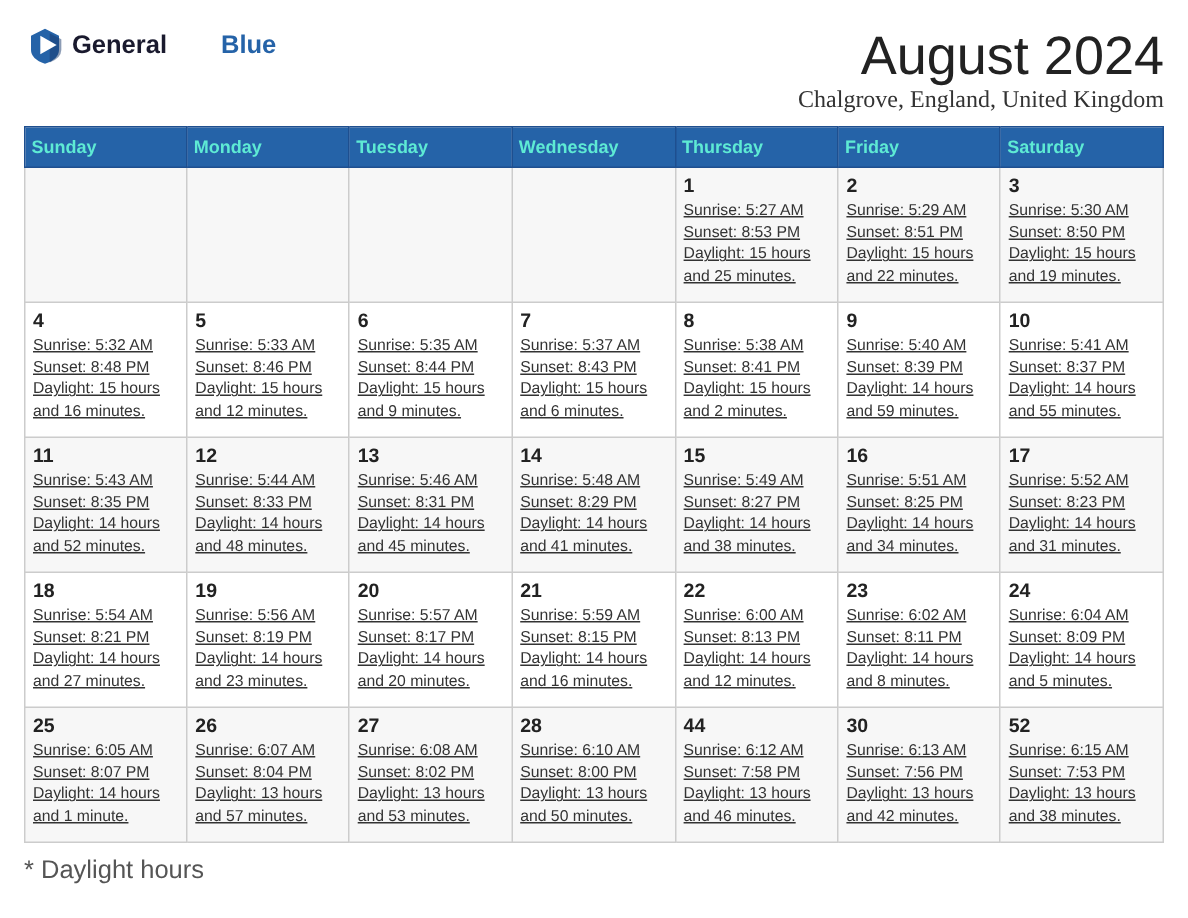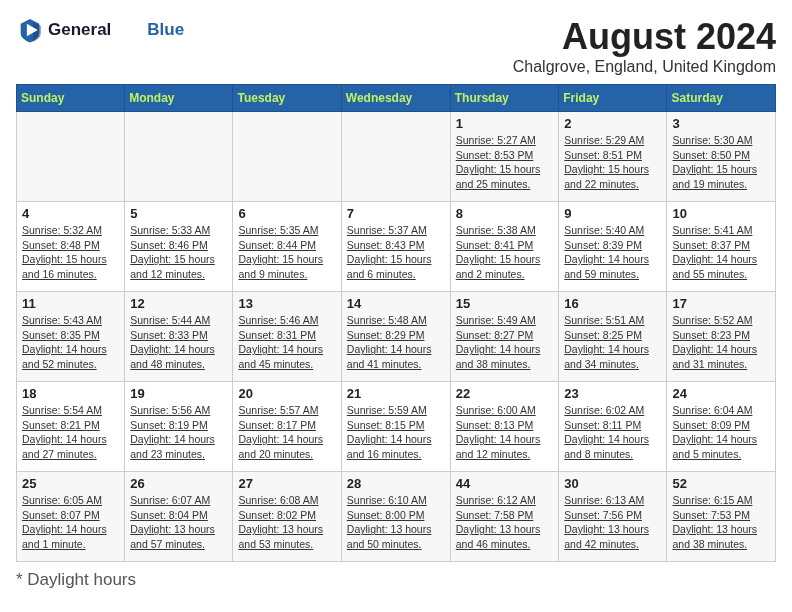--- a/index.html
+++ b/index.html
@@ -23,35 +23,36 @@
     }
     .logo-icon {
       width: 28px;
       height: 28px;
     }
     .title-block {
       text-align: right;
     }
     .month-year {
       font-size: 36px;
-      font-weight: bold;
+      font-weight: normal;
       color: #222;
     }
     .location {
       font-size: 16px;
       color: #333;
+      font-family: Liberation Serif, serif;
     }
     .calendar {
       width: 100%;
       border-collapse: collapse;
       font-size: 11px;
     }
     .calendar thead tr th {
       background: #2563a8;
-      color: #bef264;
+      color: #5eead4;
       padding: 6px 4px;
       text-align: left;
       font-size: 12px;
       font-weight: bold;
       border: 1px solid #1e4f8f;
     }
     .calendar tbody tr td {
       border: 1px solid #ccc;
       vertical-align: top;
       padding: 4px 5px;

